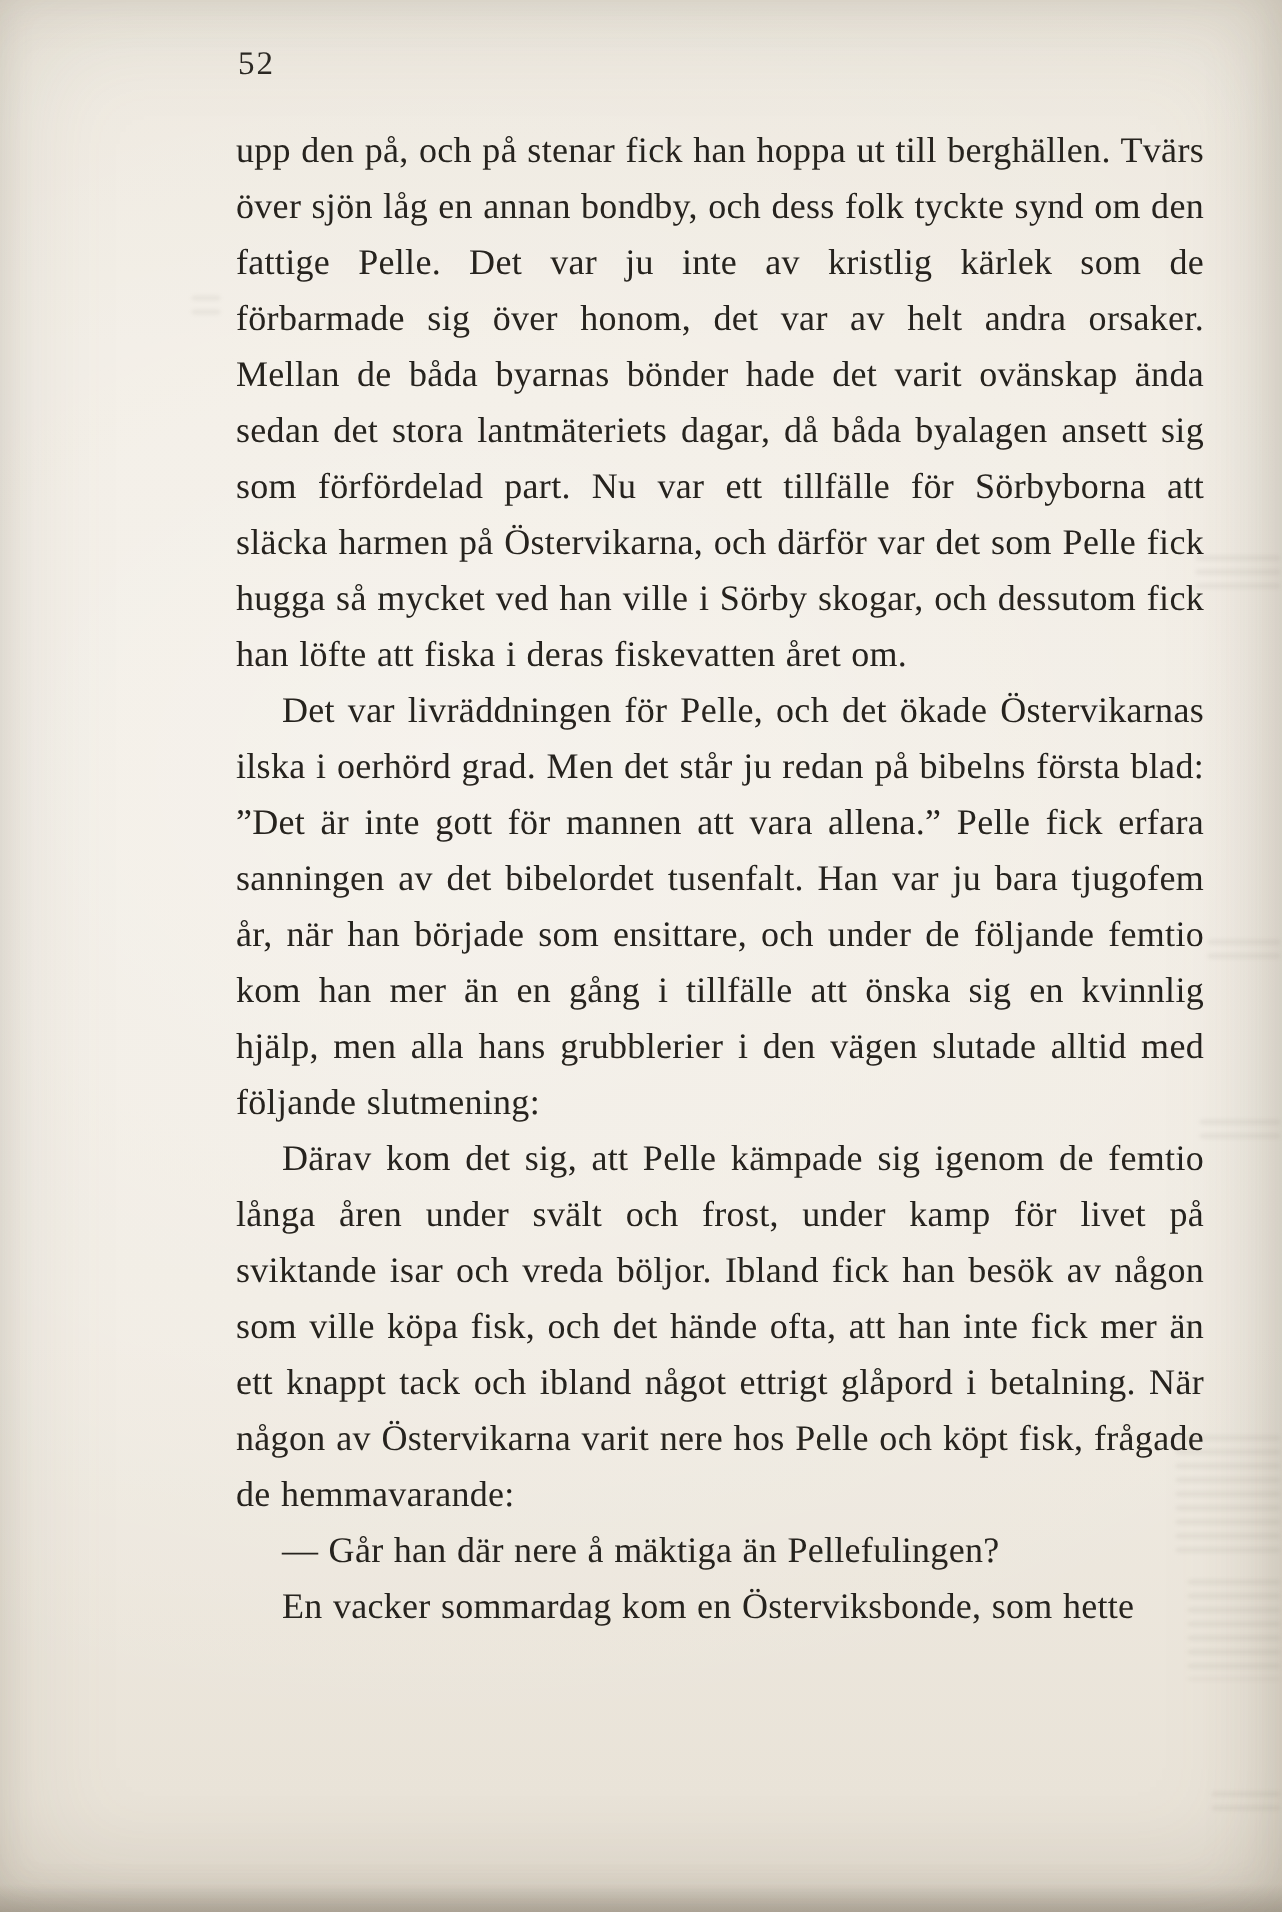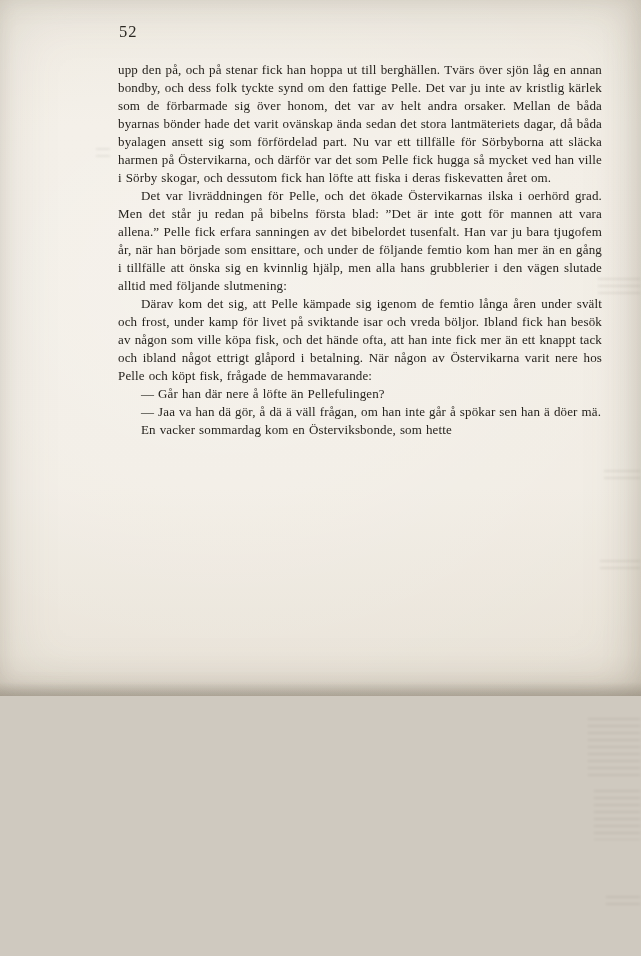--- a/index.html
+++ b/index.html
@@ -9,21 +9,21 @@
   body {
     width: 641px;
     height: 956px;
     overflow: hidden;
     background: #cfc9bf;
     font-family: "Liberation Serif", "DejaVu Serif", serif;
   }
   .scan-page {
     position: relative;
     width: 641px;
-    height: 696px;
+    height: 956px;
     background:
       radial-gradient(ellipse 900px 700px at 35% 40%, rgba(255,255,255,0.35), rgba(255,255,255,0) 70%),
       linear-gradient(180deg, #ece7dd 0%, #f1ece3 18%, #f0ebe2 70%, #e9e3d8 94%, #ded7cb 100%);
     box-shadow:
       inset 0 0 60px rgba(120,110,90,0.18),
       inset -14px 0 28px rgba(120,110,90,0.10),
       inset 0 -8px 18px rgba(110,100,80,0.12);
   }
   .page-number {
     position: absolute;
@@ -31,22 +31,22 @@
     top: 22px;
     font-size: 16.5px;
     letter-spacing: 1px;
     color: #2b2823;
   }
   .text-block {
     position: absolute;
     left: 118px;
     top: 61px;
     width: 484px;
-    font-size: 13px;
-    line-height: 18px;
+    font-size: 18px;
+    line-height: 28px;
     color: #26231e;
     text-align: justify;
     letter-spacing: 0.15px;
     word-spacing: 0.5px;
   }
   .text-block p {
     margin: 0;
     padding: 0;
   }
   .text-block p.indent {
@@ -75,22 +75,21 @@
 <body>
 
 <div class="scan-page">
 
   <div class="page-number">52</div>
 
   <div class="text-block">
     <p>upp den på, och på stenar fick han hoppa ut till berghällen. Tvärs över sjön låg en annan bondby, och dess folk tyckte synd om den fattige Pelle. Det var ju inte av kristlig kärlek som de förbarmade sig över honom, det var av helt andra orsaker. Mellan de båda byarnas bönder hade det varit ovänskap ända sedan det stora lantmäteriets dagar, då båda byalagen ansett sig som förfördelad part. Nu var ett tillfälle för Sörbyborna att släcka harmen på Östervikarna, och därför var det som Pelle fick hugga så mycket ved han ville i Sörby skogar, och dessutom fick han löfte att fiska i deras fiskevatten året om.</p>
     <p class="indent">Det var livräddningen för Pelle, och det ökade Östervikarnas ilska i oerhörd grad. Men det står ju redan på bibelns första blad: ”Det är inte gott för mannen att vara allena.” Pelle fick erfara sanningen av det bibelordet tusenfalt. Han var ju bara tjugofem år, när han började som ensittare, och under de följande femtio kom han mer än en gång i tillfälle att önska sig en kvinnlig hjälp, men alla hans grubblerier i den vägen slutade alltid med följande slutmening:</p>
     <p class="indent">Därav kom det sig, att Pelle kämpade sig igenom de femtio långa åren under svält och frost, under kamp för livet på sviktande isar och vreda böljor. Ibland fick han besök av någon som ville köpa fisk, och det hände ofta, att han inte fick mer än ett knappt tack och ibland något ettrigt glåpord i betalning. När någon av Östervikarna varit nere hos Pelle och köpt fisk, frågade de hemmavarande:</p>
-    <p class="indent">— Går han där nere å löfte än Pellefulingen?</p>
-    <p class="indent">— Jaa va han dä gör, å dä ä väll frågan, om han inte går å spökar sen han ä döer mä.</p>
+    <p class="indent">— Går han där nere å mäktiga än Pellefulingen?</p>
     <p class="indent">En vacker sommardag kom en Österviksbonde, som hette</p>
   </div>
 
   <div class="smudge" style="left:598px; top:278px; width:42px; height:16px;"></div>
   <div class="smudge" style="left:604px; top:470px; width:36px; height:14px;"></div>
   <div class="smudge" style="left:600px; top:560px; width:40px; height:14px;"></div>
   <div class="smudge" style="left:588px; top:718px; width:52px; height:58px;"></div>
   <div class="smudge" style="left:594px; top:790px; width:46px; height:50px;"></div>
   <div class="smudge" style="left:606px; top:896px; width:34px; height:12px;"></div>
   <div class="smudge" style="left:96px; top:148px; width:14px; height:10px;"></div>

